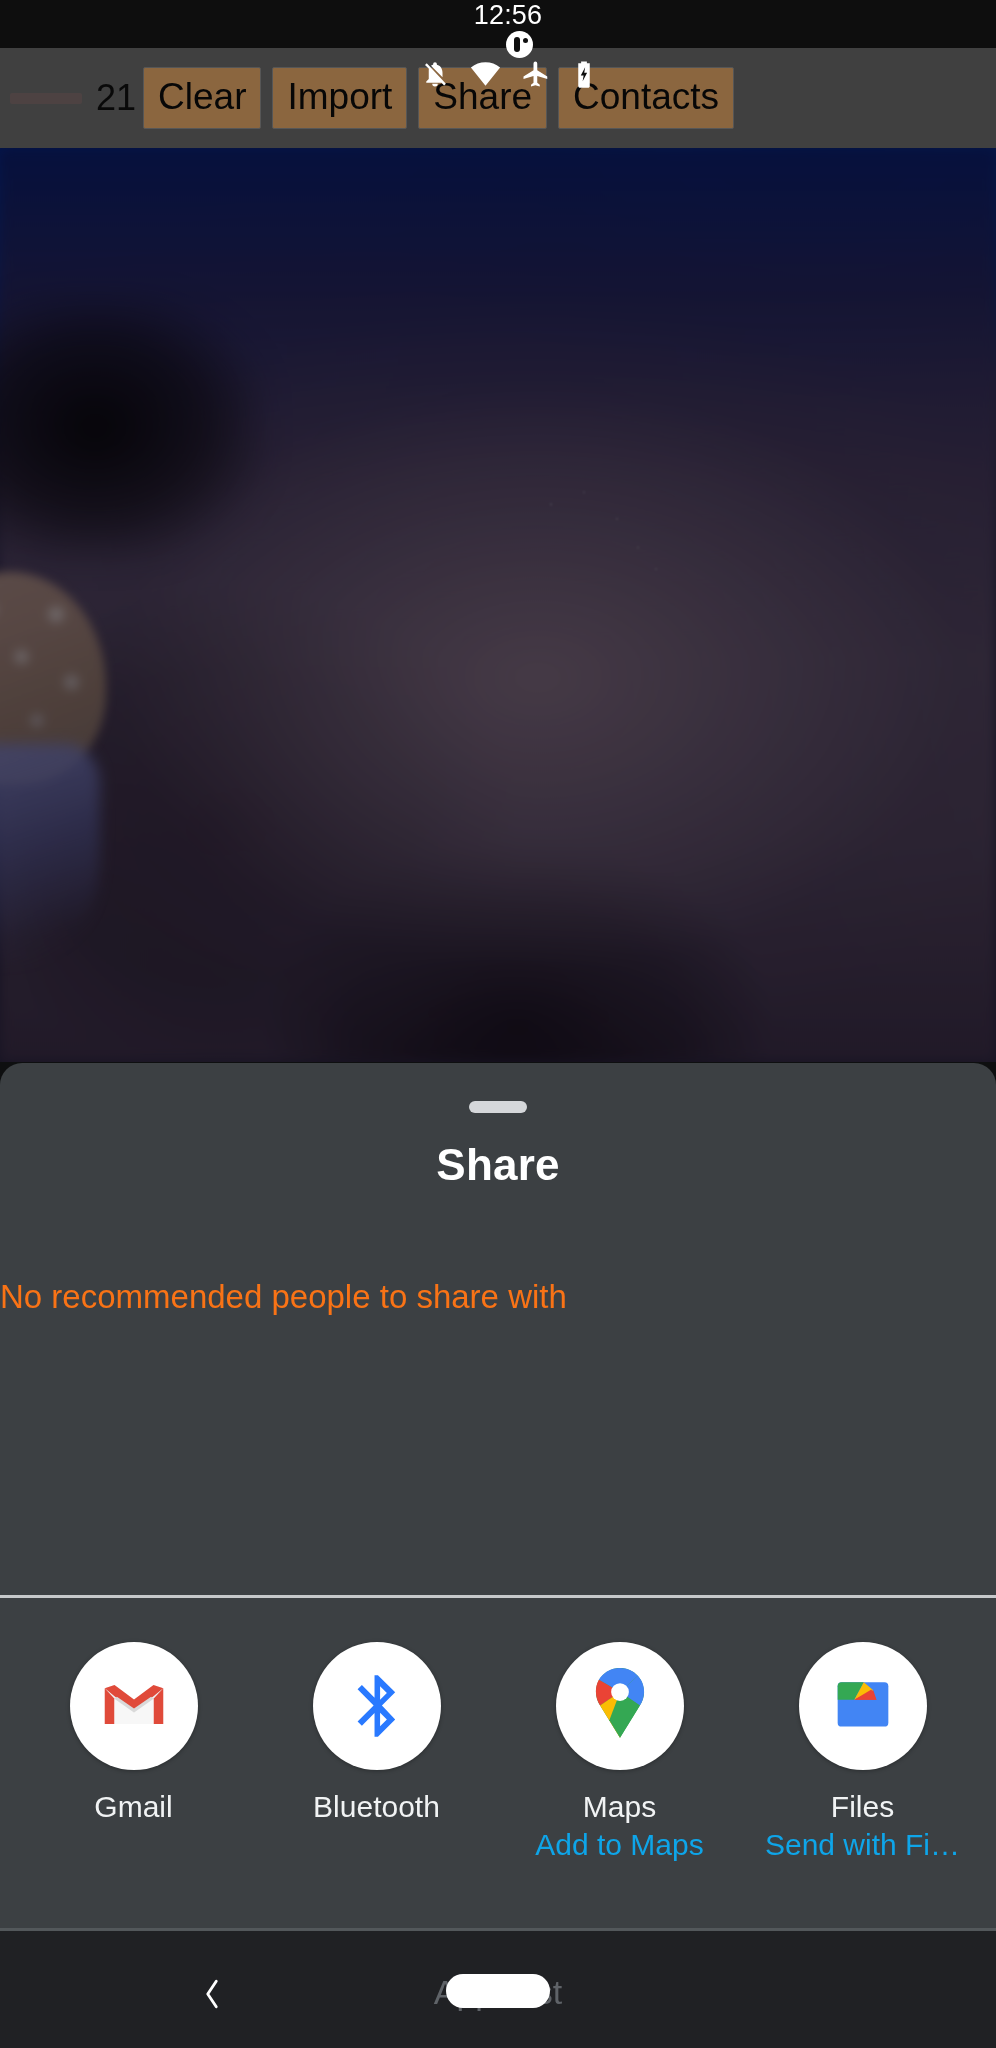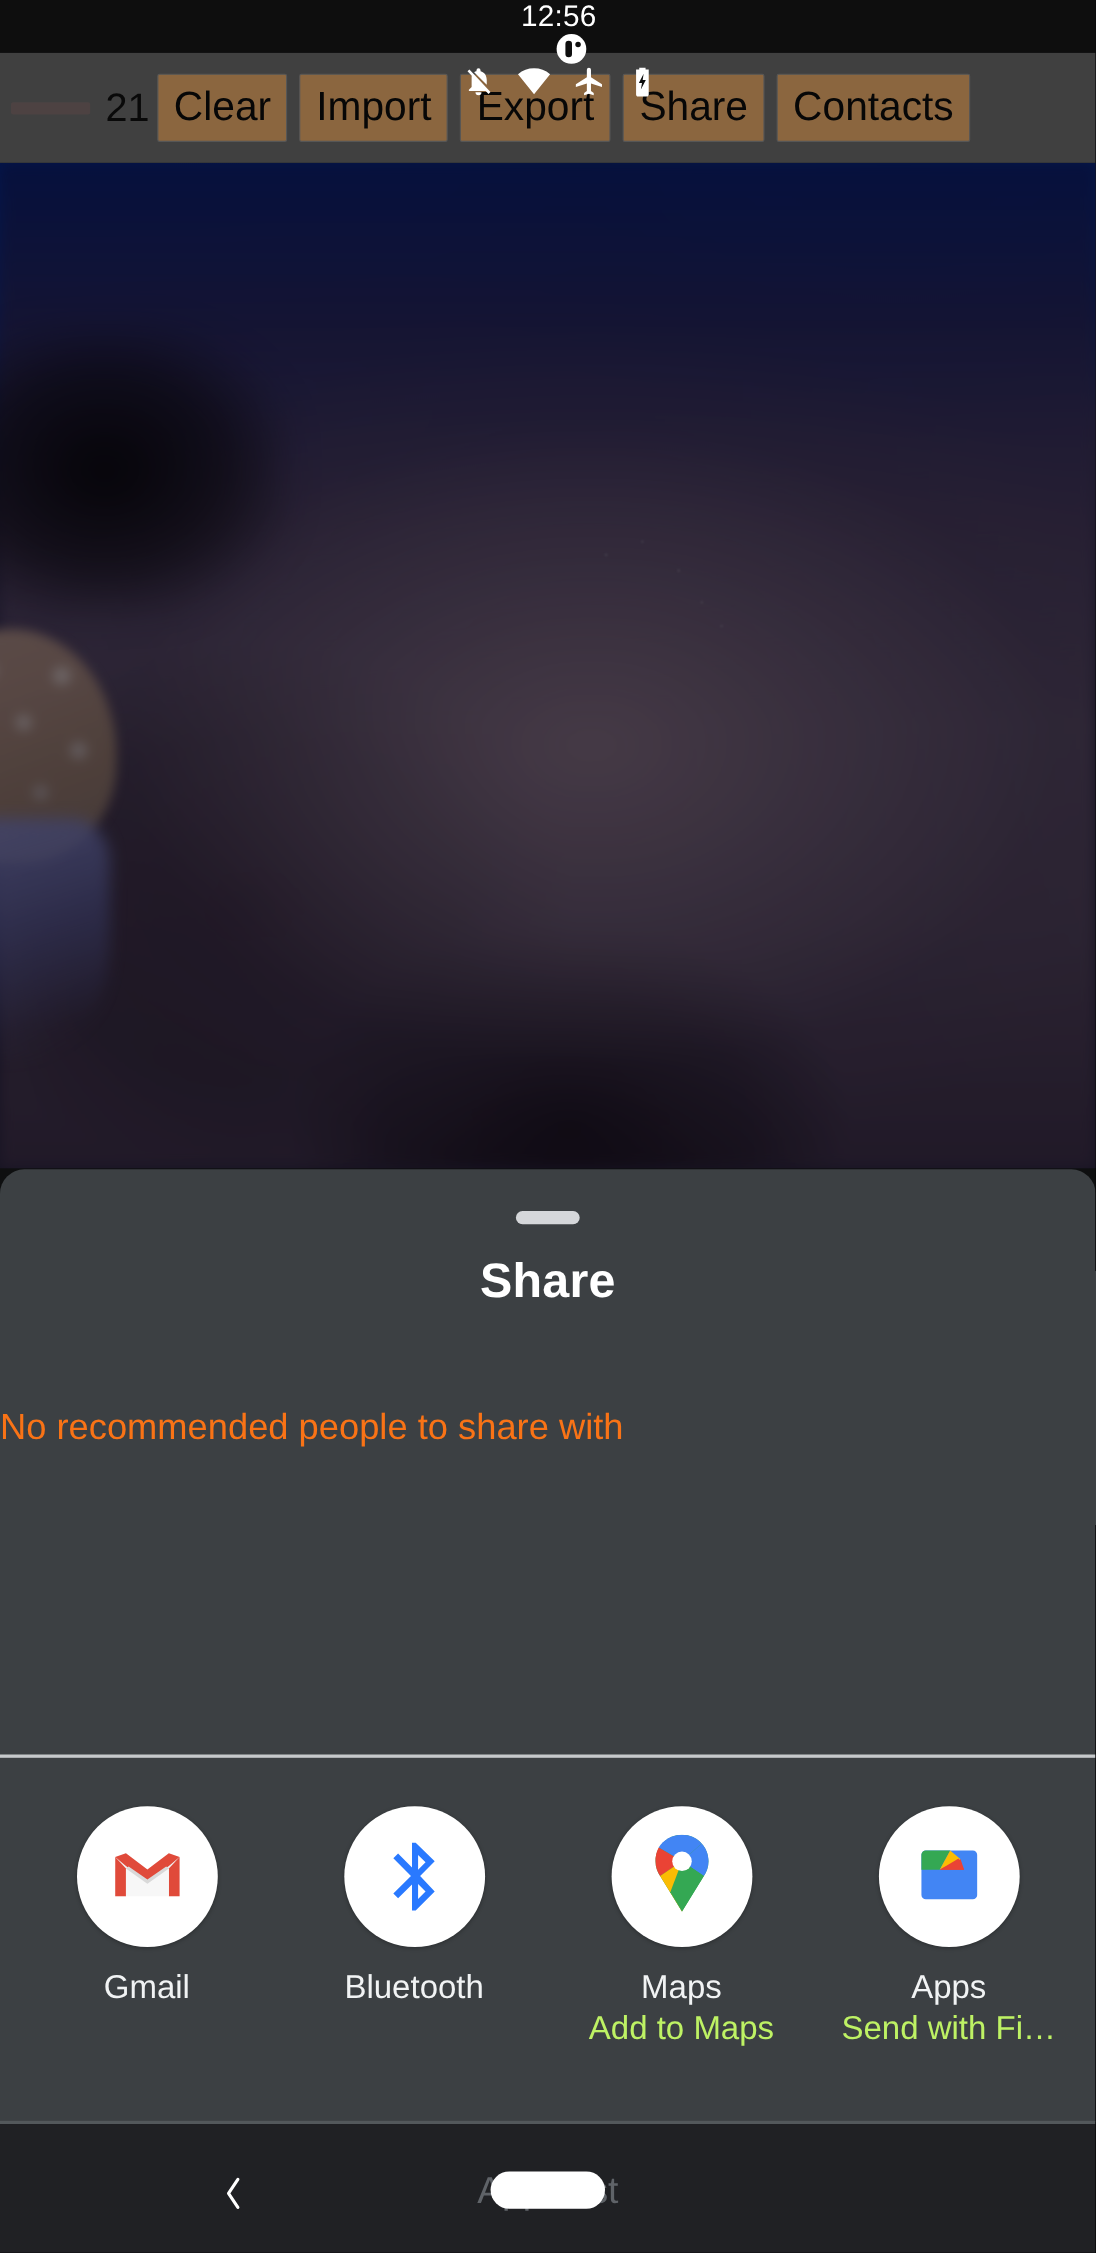--- a/index.html
+++ b/index.html
@@ -194,21 +194,21 @@
     background:#ffffff;
     display:flex; align-items:center; justify-content:center;
     box-shadow:0 1px 4px rgba(0,0,0,0.30);
   }
   .app-label {
     color:#f1f3f4; font-size:30px; margin-top:20px;
     max-width:210px; overflow:hidden; text-overflow:ellipsis; white-space:nowrap;
     text-align:center;
   }
   .app-sub {
-    color:#bef264; font-size:30px; margin-top:4px;
+    color:#0ea5e9; font-size:30px; margin-top:4px;
     max-width:200px; overflow:hidden; white-space:nowrap;
     text-align:center;
   }
 
   
   .nav-divider {
     position:absolute; left:0; top:1928px; width:996px; height:3px;
     background:#53585b; z-index:30;
   }
   .nav-bar {
@@ -244,21 +244,20 @@
     <div class="jelly-bell"></div>
     <div class="jelly-tent"></div>
     <div class="photo-speck"></div>
   </div>
 
   <div class="app-toolbar">
     <div class="seek-ghost"></div>
     <div class="toolbar-count">21</div>
     <button class="tb-btn">Clear</button>
     <button class="tb-btn">Import</button>
-    <button class="tb-btn">Export</button>
     <button class="tb-btn">Share</button>
     <button class="tb-btn">Contacts</button>
   </div>
 
   <div class="scrim"></div>
 
   <div class="status-bar">
     <div class="status-clock">12:56</div>
     <div class="status-left-icons">
       <div class="notif-dot-icon"></div>
@@ -346,21 +345,21 @@
       <div class="app-icon-circle">
         <svg width="76" height="76" viewBox="0 0 48 48">
           <rect x="8" y="9" width="32" height="28" rx="2.5" fill="#4285f4"></rect>
           <path d="M8 11.5A2.5 2.5 0 0 1 10.5 9h14l-6 11H8V11.5z" fill="#34a853"></path>
           <path d="M24.5 9 18.5 20l12-6L24.5 9z" fill="#fbbc04"></path>
           <path d="M30.5 14 18.5 20h14l-2-6z" fill="#ea4335"></path>
           <path d="M18.5 20h14l-3.2-6.4L18.5 20z" fill="#ea4335"></path>
           <path d="M8 20h24.5v17H10.5A2.5 2.5 0 0 1 8 34.5V20z" fill="#4285f4" opacity="0.0"></path>
         </svg>
       </div>
-      <div class="app-label">Apps</div>
+      <div class="app-label">Files</div>
       <div class="app-sub">Send with Fi…</div>
     </div>
 
   </div>
 
   <div class="nav-divider"></div>
   <div class="nav-bar">
     <span class="nav-back">
       <svg width="28" height="34" viewBox="0 0 12 24" fill="none" stroke="#ffffff" stroke-width="2" stroke-linecap="round" stroke-linejoin="round">
         <path d="M9 3 3 12l6 9"></path>

